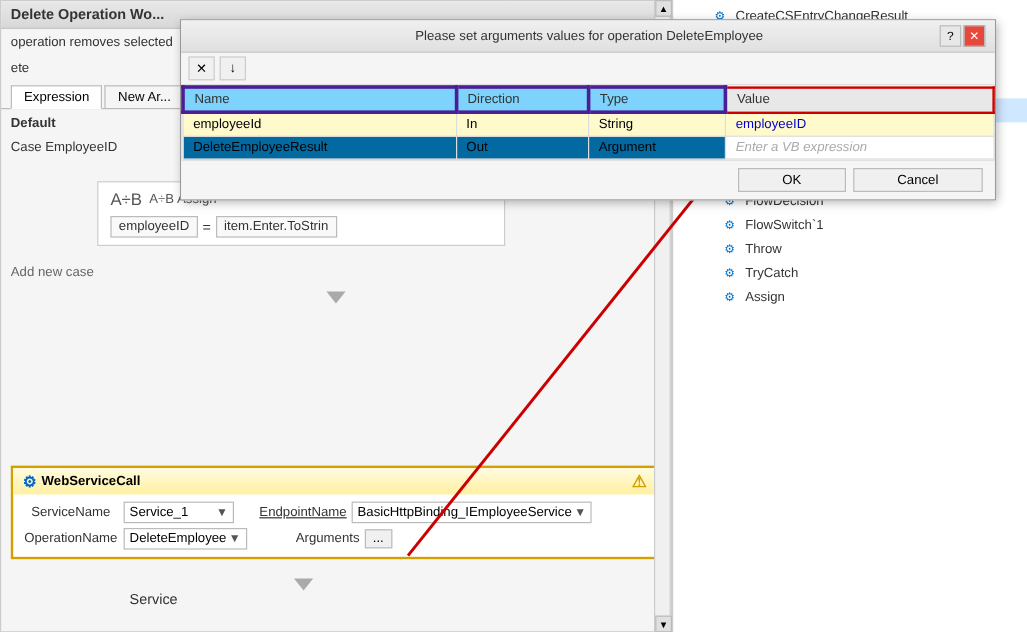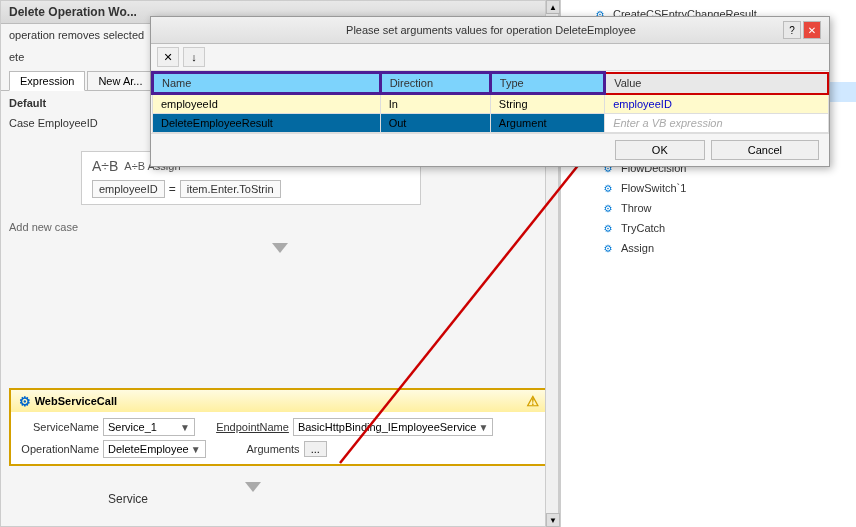--- a/index.html
+++ b/index.html
@@ -162,21 +162,21 @@
     .wsblock-row {
       display: flex;
       align-items: center;
       gap: 4px;
     }
 
     .wsblock-label {
       font-size: 11px;
       color: #333;
       width: 80px;
-      text-align: right;
+      text-align: center;
       flex-shrink: 0;
     }
 
     .wsblock-select {
       border: 1px solid #bbb;
       padding: 2px 4px;
       font-size: 11px;
       background: white;
       display: flex;
       align-items: center;

